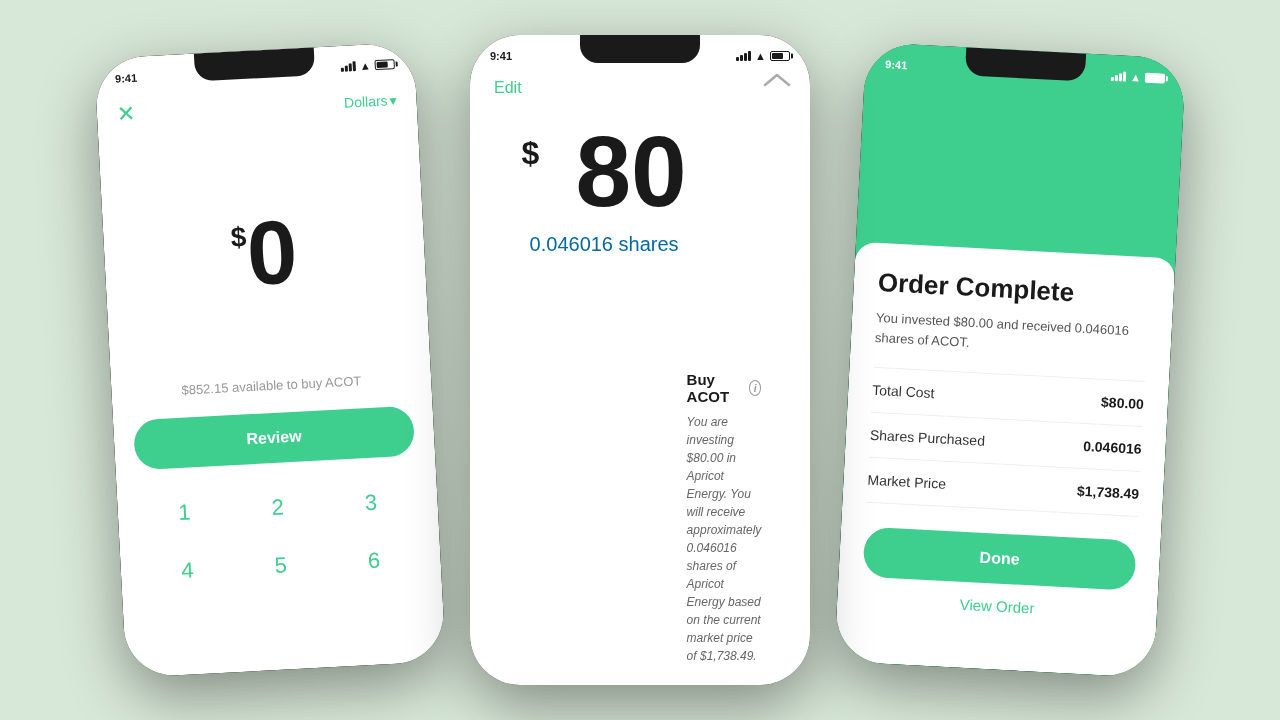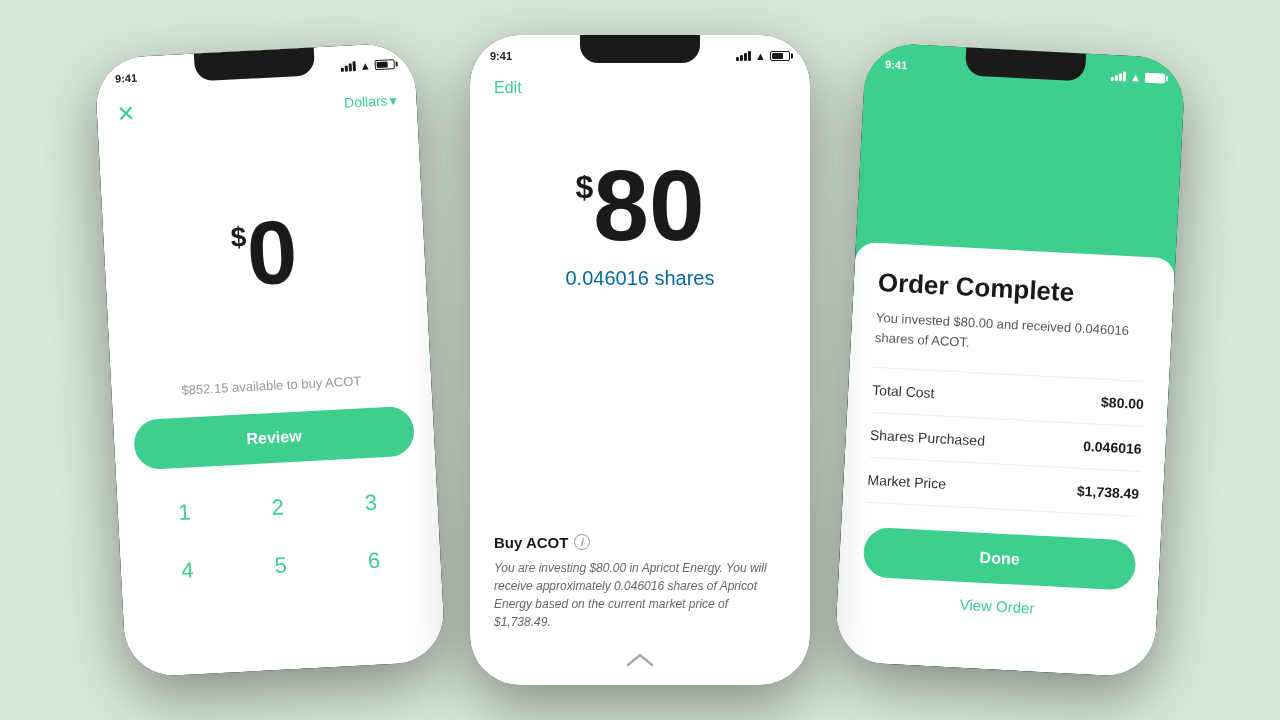--- a/index.html
+++ b/index.html
@@ -211,21 +211,21 @@
       font-size: 22px;
       font-weight: 500;
       color: #3ecf8e;
       cursor: pointer;
     }
 
     
     .phone2-content {
       padding: 0 24px;
       display: flex;
-      flex-direction: column;
+      flex-direction: row;
       height: calc(100% - 36px);
     }
 
     .phone2-header {
       padding: 8px 0;
     }
 
     .edit-btn {
       color: #3ecf8e;
       font-size: 16px;
@@ -249,38 +249,40 @@
       font-weight: 700;
       margin-top: 14px;
       color: #1a1a1a;
     }
 
     .phone2-amount-number {
       font-size: 100px;
       font-weight: 700;
       color: #1a1a1a;
       line-height: 1;
+      margin-left: 36px;
     }
 
     .shares-text {
       margin-top: 12px;
       font-size: 20px;
       color: #0369a1;
     }
 
     .phone2-info-section {
       margin-top: auto;
       padding-bottom: 20px;
     }
 
     .buy-label {
       font-size: 15px;
       font-weight: 600;
       color: #1a1a1a;
       display: flex;
+      align-items: center;
       gap: 6px;
     }
 
     .info-icon {
       width: 16px;
       height: 16px;
       border: 1.5px solid #999;
       border-radius: 50%;
       display: inline-flex;
       align-items: center;

